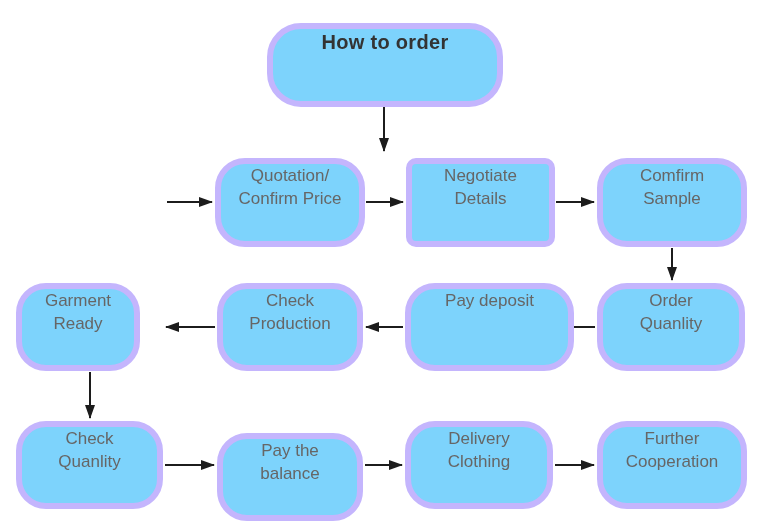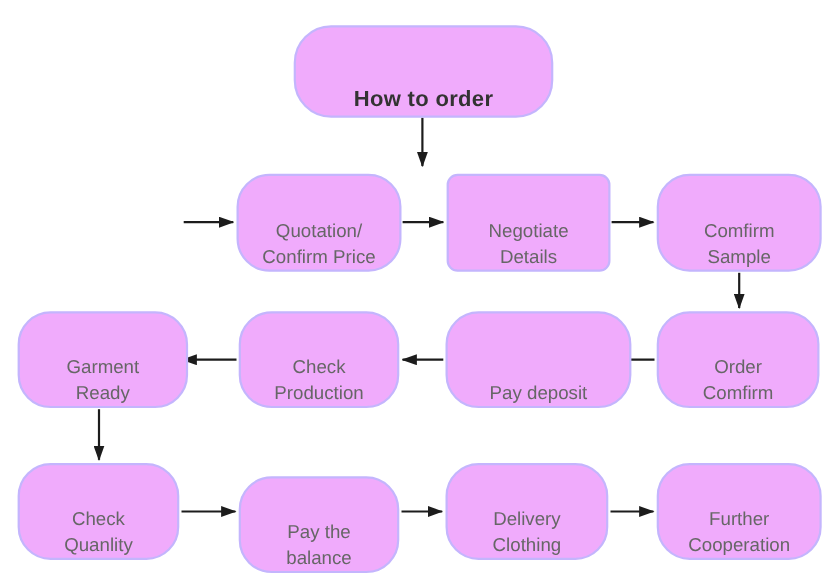--- a/index.html
+++ b/index.html
@@ -21,24 +21,24 @@
     top: 0;
     pointer-events: none;
   }
   .arrow-layer line {
     stroke: #1c1c1c;
     stroke-width: 2;
   }
   .flow-node {
     position: absolute;
     box-sizing: border-box;
-    border: 2px solid #c4b5fd;
-    background: #f0abfc;
+    border: 6px solid #c4b5fd;
+    background: #7dd3fc;
     display: flex;
-    align-items: flex-end;
+    align-items: flex-start;
     justify-content: center;
     text-align: center;
     color: #666666;
     font-size: 17px;
     line-height: 1.38;
   }
   .flow-node .label {
     white-space: pre-line;
   }
   .flow-node.title-node {
@@ -79,34 +79,34 @@
 Confirm Price</span>
     </div>
     <div class="flow-node" style="left: 406px; top: 158px; width: 149px; height: 89px; border-radius: 10px;">
       <span class="label">Negotiate
 Details</span>
     </div>
     <div class="flow-node" style="left: 597px; top: 158px; width: 150px; height: 89px; border-radius: 30px;">
       <span class="label">Comfirm
 Sample</span>
     </div>
-    <div class="flow-node" style="left: 16px; top: 283px; width: 155px; height: 88px; border-radius: 30px;">
+    <div class="flow-node" style="left: 16px; top: 283px; width: 124px; height: 88px; border-radius: 30px;">
       <span class="label">Garment
 Ready</span>
     </div>
     <div class="flow-node" style="left: 217px; top: 283px; width: 146px; height: 88px; border-radius: 30px;">
       <span class="label">Check
 Production</span>
     </div>
     <div class="flow-node" style="left: 405px; top: 283px; width: 169px; height: 88px; border-radius: 30px;">
       <span class="label">Pay deposit</span>
     </div>
     <div class="flow-node" style="left: 597px; top: 283px; width: 148px; height: 88px; border-radius: 30px;">
       <span class="label">Order
-Comfirm</span>
+Quanlity</span>
     </div>
     <div class="flow-node" style="left: 16px; top: 421px; width: 147px; height: 88px; border-radius: 30px;">
       <span class="label">Check
 Quanlity</span>
     </div>
     <div class="flow-node" style="left: 217px; top: 421px; width: 146px; height: 88px; border-radius: 30px; margin-top: 12px;">
       <span class="label">Pay the
 balance</span>
     </div>
     <div class="flow-node" style="left: 405px; top: 421px; width: 148px; height: 88px; border-radius: 30px;">

